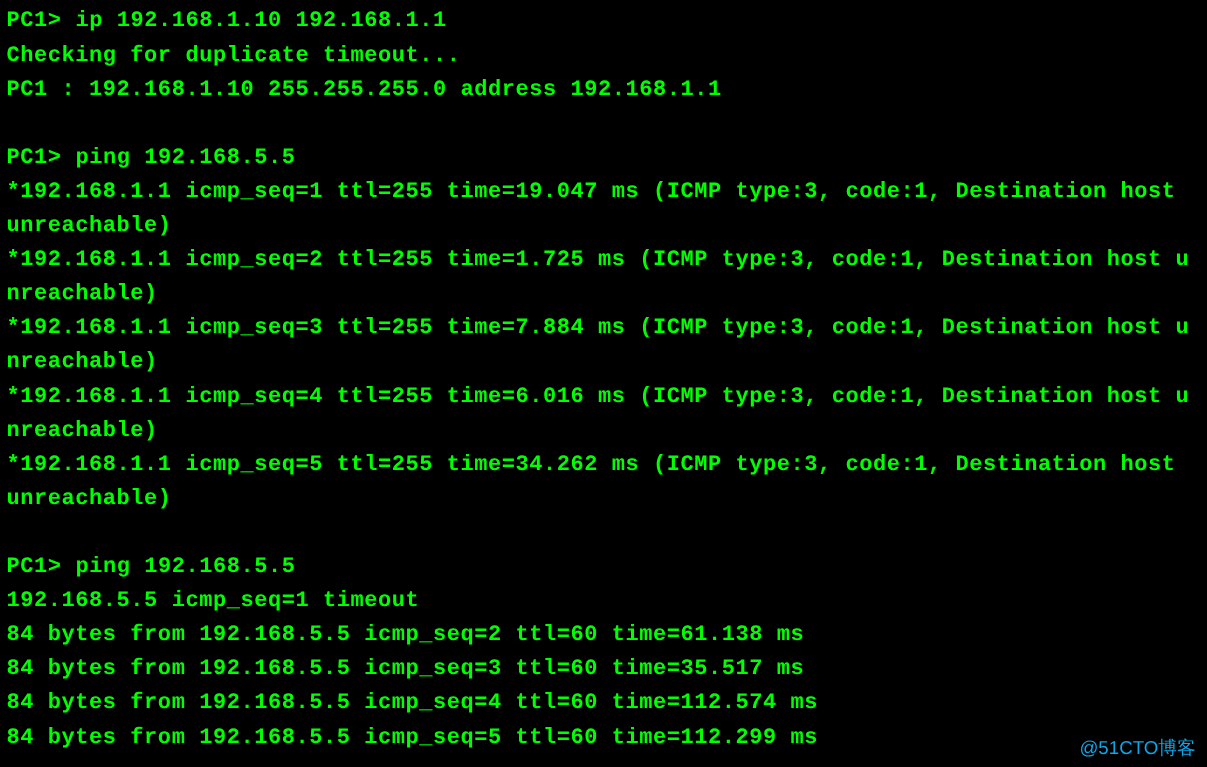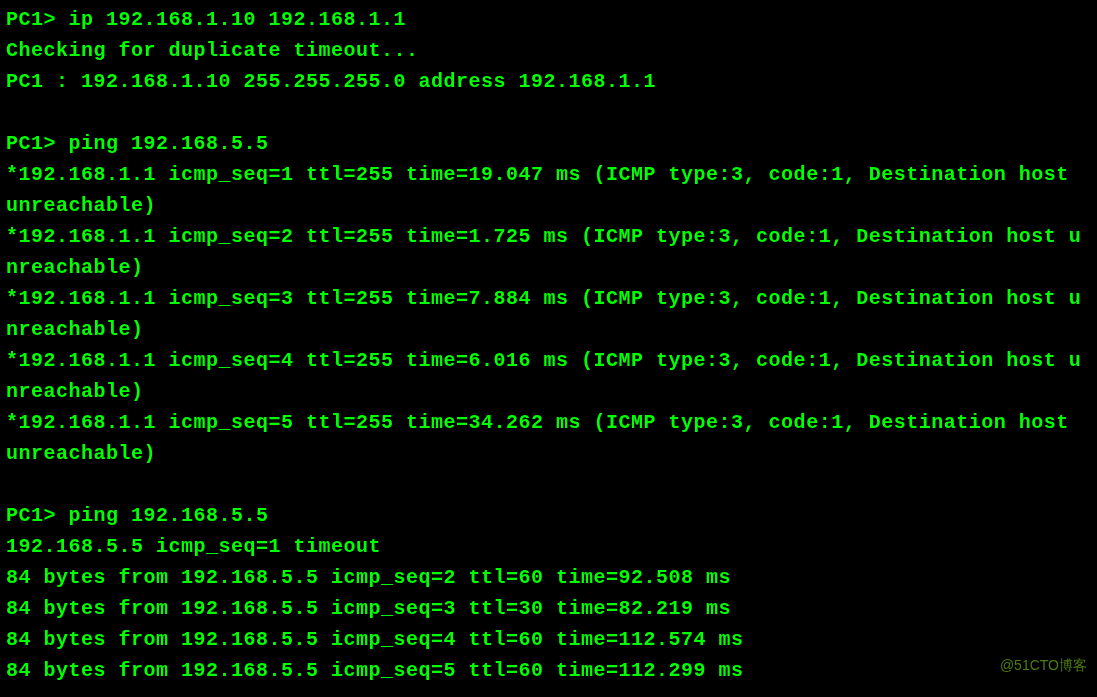--- a/index.html
+++ b/index.html
@@ -17,24 +17,24 @@
     color: #00ff00;
     line-height: 1.55;
     white-space: pre-wrap;
     word-break: break-all;
     padding: 4px 6px;
     letter-spacing: 0.5px;
   }
   .watermark {
     position: absolute;
     right: 10px;
-    bottom: 22px;
+    bottom: 6px;
     font-family: Arial, sans-serif;
-    font-size: 14px;
-    color: #4d7c0f;
+    font-size: 17px;
+    color: #0ea5e9;
   }
   .cursor {
     display: inline-block;
   }
 </style>
 </head>
 <body>
 
 <div class="terminal"><span>PC1&gt;</span> <span>ip 192.168.1.10 192.168.1.1</span>
 <span>Checking for duplicate timeout...</span>
@@ -42,20 +42,20 @@
 
 <span>PC1&gt;</span> <span>ping 192.168.5.5</span>
 <span>*192.168.1.1 icmp_seq=1 ttl=255 time=19.047 ms (ICMP type:3, code:1, Destination host unreachable)</span>
 <span>*192.168.1.1 icmp_seq=2 ttl=255 time=1.725 ms (ICMP type:3, code:1, Destination host unreachable)</span>
 <span>*192.168.1.1 icmp_seq=3 ttl=255 time=7.884 ms (ICMP type:3, code:1, Destination host unreachable)</span>
 <span>*192.168.1.1 icmp_seq=4 ttl=255 time=6.016 ms (ICMP type:3, code:1, Destination host unreachable)</span>
 <span>*192.168.1.1 icmp_seq=5 ttl=255 time=34.262 ms (ICMP type:3, code:1, Destination host unreachable)</span>
 
 <span>PC1&gt;</span> <span>ping 192.168.5.5</span>
 <span>192.168.5.5 icmp_seq=1 timeout</span>
-<span>84 bytes from 192.168.5.5 icmp_seq=2 ttl=60 time=92.508 ms</span>
-<span>84 bytes from 192.168.5.5 icmp_seq=3 ttl=30 time=82.219 ms</span>
+<span>84 bytes from 192.168.5.5 icmp_seq=2 ttl=60 time=61.138 ms</span>
+<span>84 bytes from 192.168.5.5 icmp_seq=3 ttl=60 time=35.517 ms</span>
 <span>84 bytes from 192.168.5.5 icmp_seq=4 ttl=60 time=112.574 ms</span>
 <span>84 bytes from 192.168.5.5 icmp_seq=5 ttl=60 time=112.299 ms</span>
 
  <span class="cursor"></span></div>
 
 <div class="watermark">@51CTO博客</div>
 
 </body></html>

